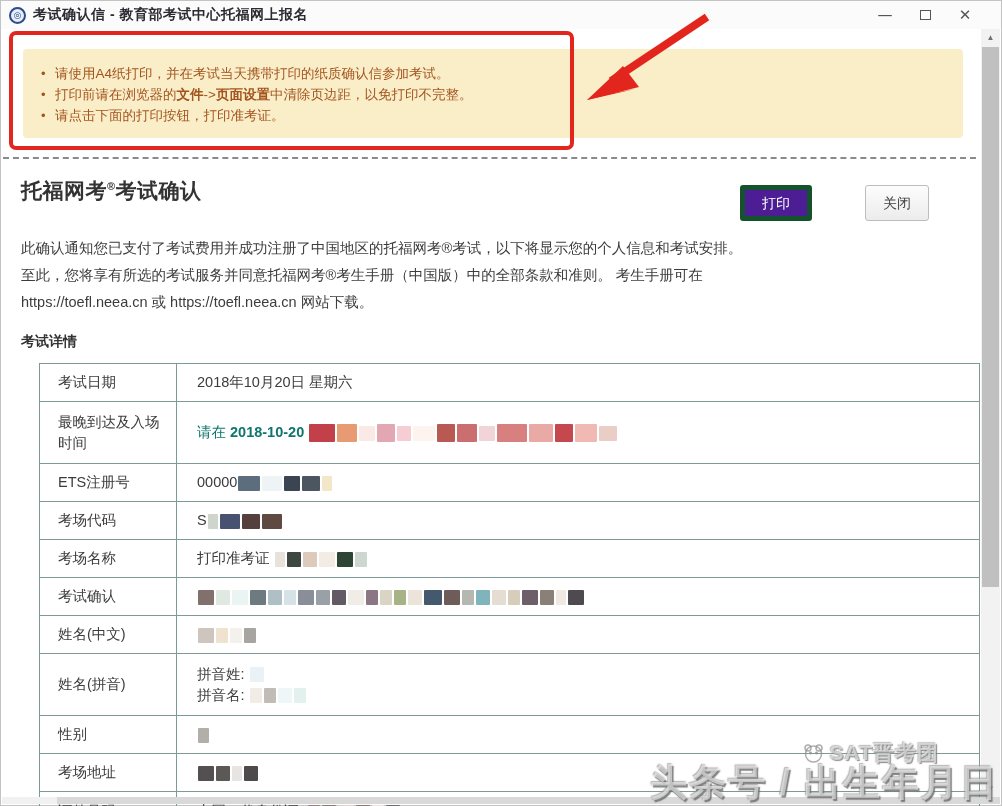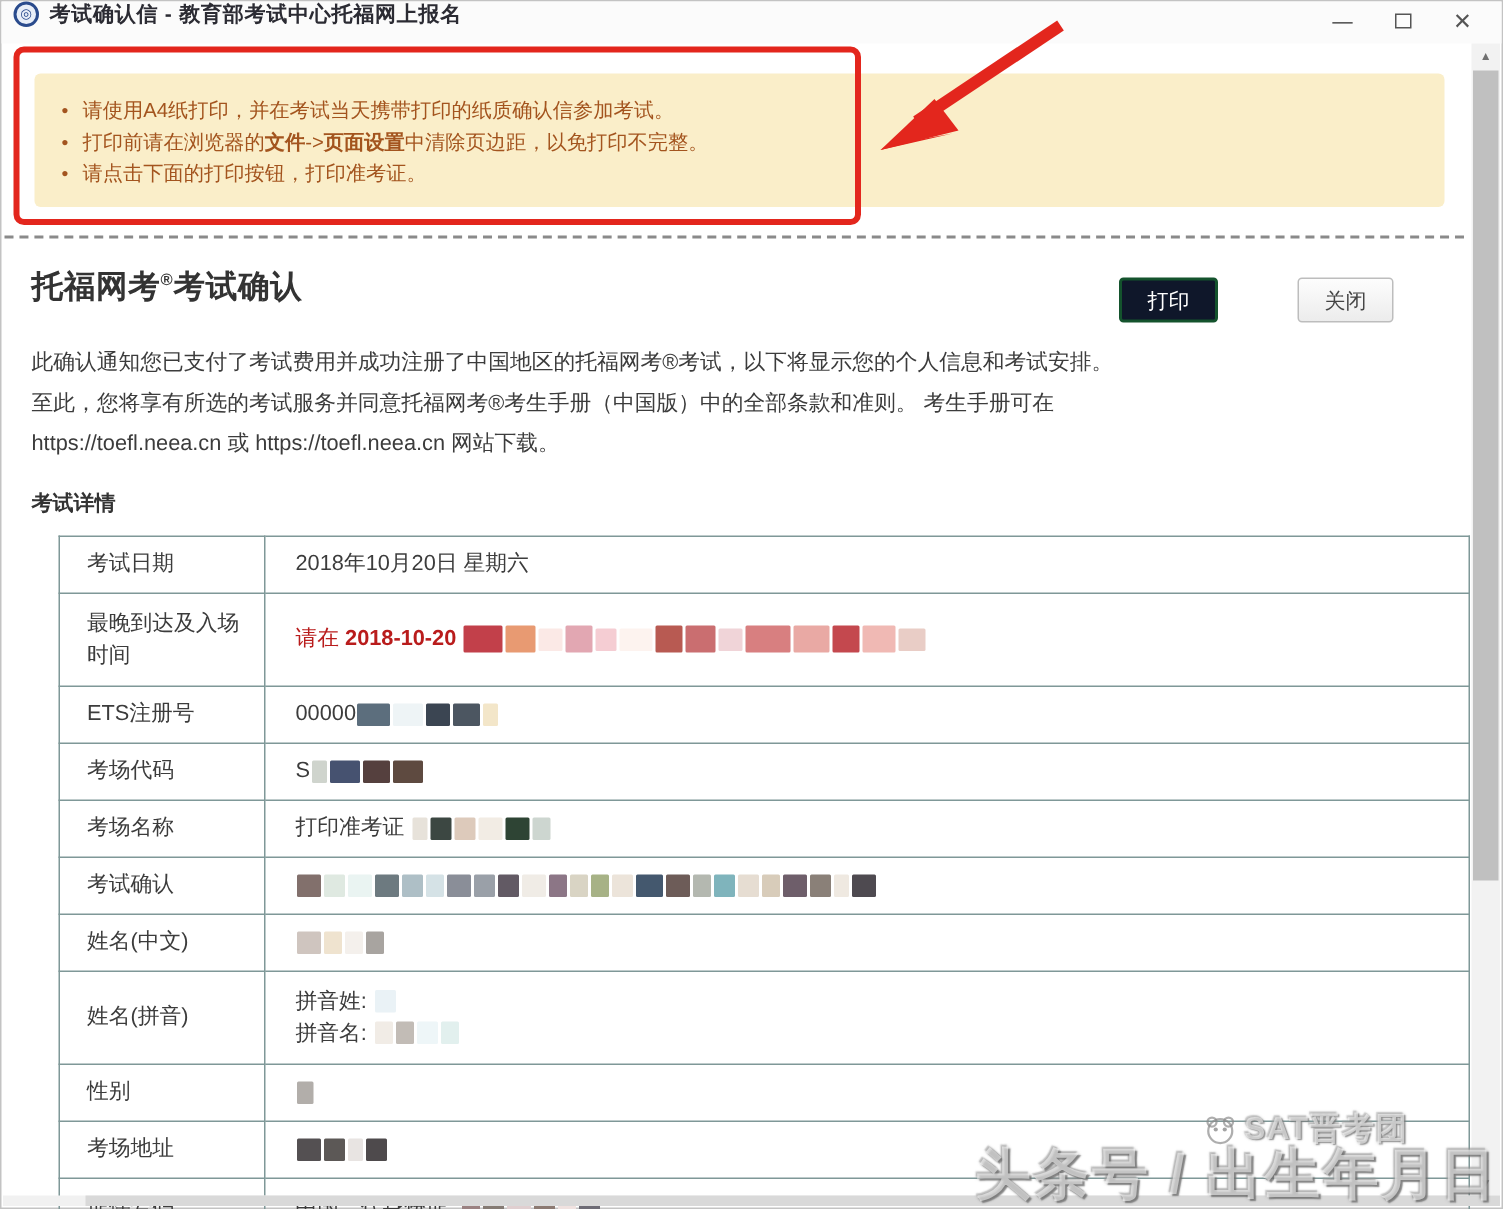--- a/index.html
+++ b/index.html
@@ -7,22 +7,22 @@
   body {
     font-family: "Liberation Sans", "DejaVu Sans", sans-serif;
     background:#fff; position:relative; overflow:hidden;
   }
   .window {
     position:absolute; inset:0;
     border:1px solid #c3c3c3; background:#fff;
   }
   
   .titlebar {
-    height:28px; display:flex; align-items:flex-start;
-    background:#fbfbfb; padding:0 6px 0 8px;
+    height:28px; display:flex; align-items:center;
+    background:#fbfbfb; padding:0 16px 0 8px;
   }
   .neea-logo {
     width:17px; height:17px; border-radius:50%;
     border:2px solid #2a4b8d; background:#e8eef8;
     display:inline-flex; align-items:center; justify-content:center;
     font-size:8px; color:#2a4b8d; margin-right:7px; flex:0 0 auto;
   }
   .neea-logo::after { content:"◎"; font-size:9px; line-height:1; }
   .title-text { font-size:14px; font-weight:bold; color:#2b2b33; letter-spacing:.5px; }
   .win-controls { margin-left:auto; display:flex; align-items:center; }
@@ -76,33 +76,33 @@
     position:absolute; left:2px; top:156px; width:973px;
     border-top:2px dashed #8a8a8a;
   }
   
   .main { position:absolute; left:0; top:162px; width:978px; padding:14px 0 0 20px; }
   .head-row { display:flex; align-items:flex-start; }
   .page-title { font-size:21px; font-weight:bold; color:#333; letter-spacing:.5px; }
   .page-title sup { font-size:11px; }
   .head-buttons { margin-left:auto; margin-right:50px; display:flex; gap:25px; margin-top:8px; }
   .btn { font-size:14px; padding:6px 17px; border-radius:3px; cursor:pointer; line-height:1; }
-  .btn-print { background:#0f172a; color:#fff; border:2px solid #14532d; }
+  .btn-print { background:#4c1d95; color:#fff; border:5px solid #14532d; }
   .btn-close { background:linear-gradient(#fdfdfd,#ececec); color:#444; border:1px solid #bdbdbd;margin-left:28px; }
   .intro { margin-top:14px; font-size:14.5px; color:#3c3c3c; line-height:27px; width:860px; }
   .section-title { margin-top:17px; font-size:14px; font-weight:bold; color:#333; }
   
   table.details {
     margin:12px 0 0 18px; border-collapse:collapse; width:941px;
     font-size:14.5px; color:#3c3c3c; table-layout:fixed;
   }
   table.details td { border:1px solid #7f9898; vertical-align:middle; }
   td.lbl { width:137px; padding:8px 6px 8px 18px; line-height:21px; }
   td.val { padding:8px 8px 8px 20px; line-height:21px; }
-  .red-txt { color:#b91c1c; }
+  .red-txt { color:#0f766e; }
   .bold { font-weight:bold; }
   .r1  td { height:38px; }
   .r2  td { height:62px; }
   .r3  td, .r4 td, .r5 td, .r6 td, .r7 td, .r9 td, .r10 td { height:37px; }
   .r8  td { height:62px; }
   .r11 td { height:40px; }
   
   .mz { display:inline-block; height:15px; vertical-align:middle; margin:0 1px; border-radius:1px; }
   .mz.tall { height:18px; }
   

